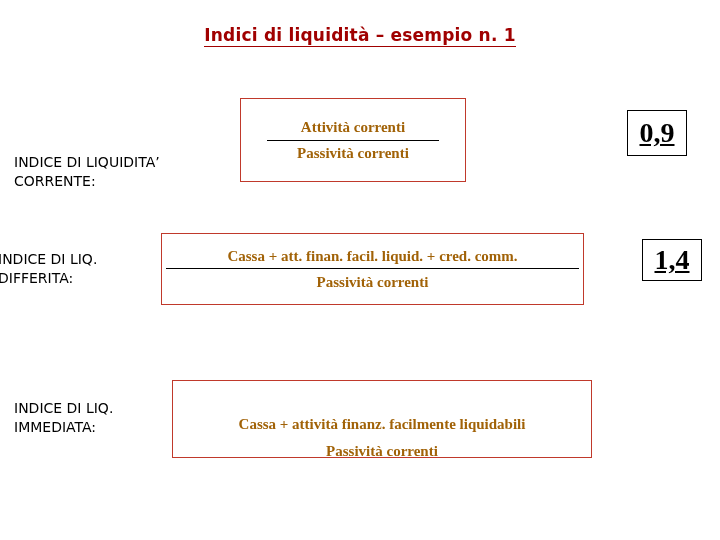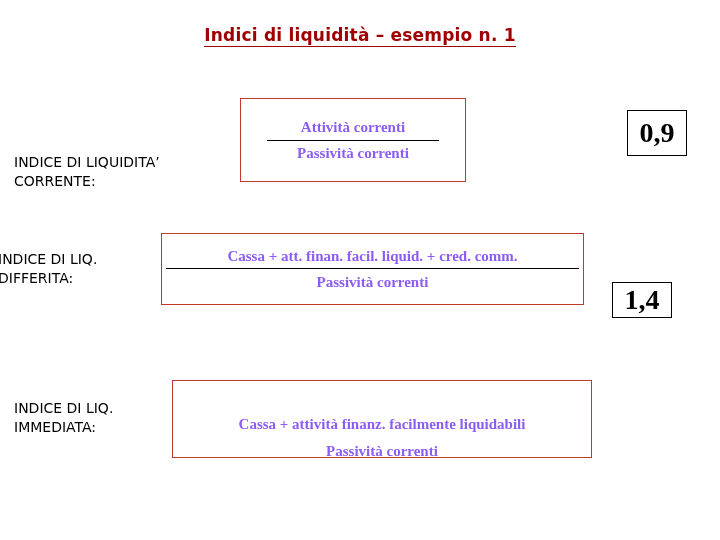--- a/index.html
+++ b/index.html
@@ -62,37 +62,38 @@
     width: 100%;
     height: 100%;
     display: flex;
     flex-direction: column;
     justify-content: center;
     align-items: center;
   }
   .numerator, .denominator {
     font-family: "Liberation Serif", serif;
     font-weight: bold;
-    color: #8b5cf6;
+    color: #a16207;
     text-align: center;
     white-space: nowrap;
   }
   .frac-bar {
     background: #000000;
     height: 1px;
   }
 
   .result-box {
     position: absolute;
     border: 1px solid #000000;
     box-sizing: border-box;
     display: flex;
     align-items: center;
     justify-content: center;
     background: #ffffff;
+    text-decoration: underline;
   }
   .result-value {
     font-family: "Liberation Serif", serif;
     font-weight: bold;
     font-size: 28px;
     color: #000000;
     line-height: 1;
   }
 </style>
 </head>
@@ -123,21 +124,21 @@
 DIFFERITA:</div>
 
   <div class="fraction-box" style="left:161px; top:233px; width:423px; height:72px;">
     <div class="fraction">
       <div class="numerator" style="font-size:15px;text-align:right;">Cassa + att. finan. facil. liquid. + cred. comm.</div>
       <div class="frac-bar" style="width:413px; margin:3px 0 5px 0;"></div>
       <div class="denominator" style="font-size:15px;">Passività correnti</div>
     </div>
   </div>
 
-  <div class="result-box" style="left:612px; top:239px; width:60px; height:36px;margin-top:43px;">
+  <div class="result-box" style="left:642px; top:239px; width:60px; height:42px;">
     <span class="result-value">1,4</span>
   </div>
 
   <div class="row-label" style="left:14px; top:399px; width:170px;">INDICE DI LIQ.
 IMMEDIATA:</div>
 
   <div class="fraction-box" style="left:172px; top:380px; width:420px; height:78px;">
     <div class="fraction">
       <div class="numerator" style="font-size:15px;margin-top:37px;">Cassa + attività finanz. facilmente liquidabili</div>
       <div class="frac-bar" style="width:408px; margin:4px 0 6px 0;"></div>

